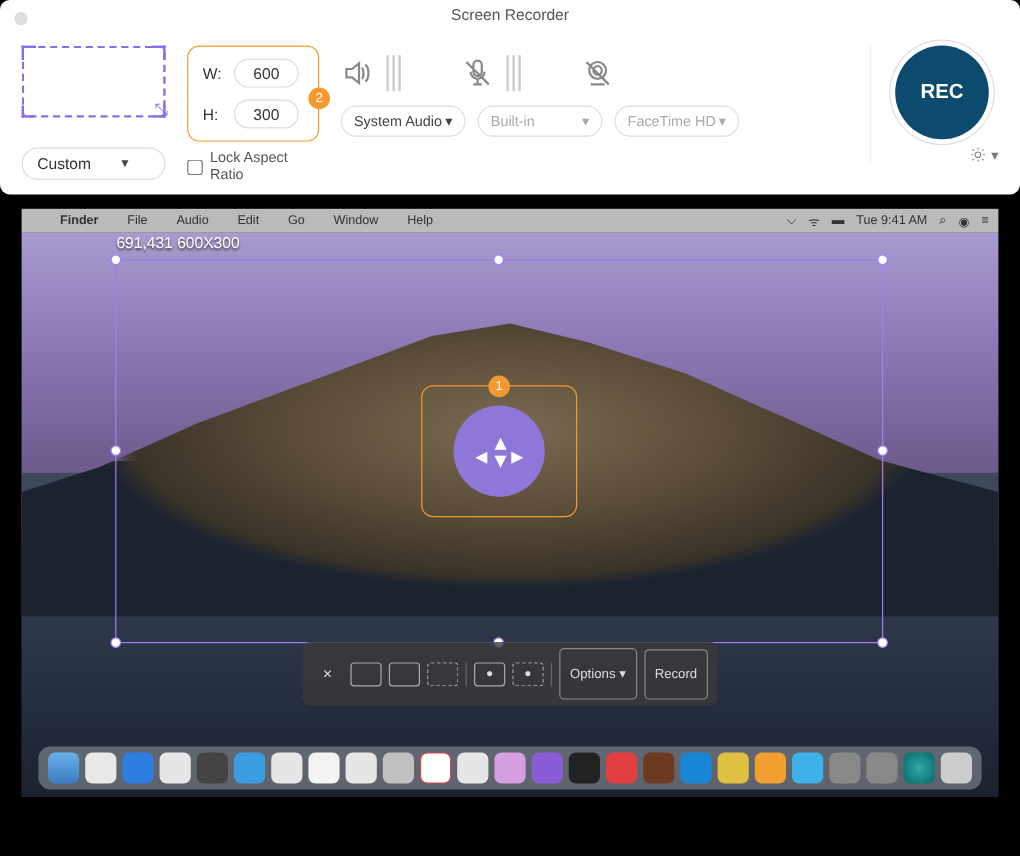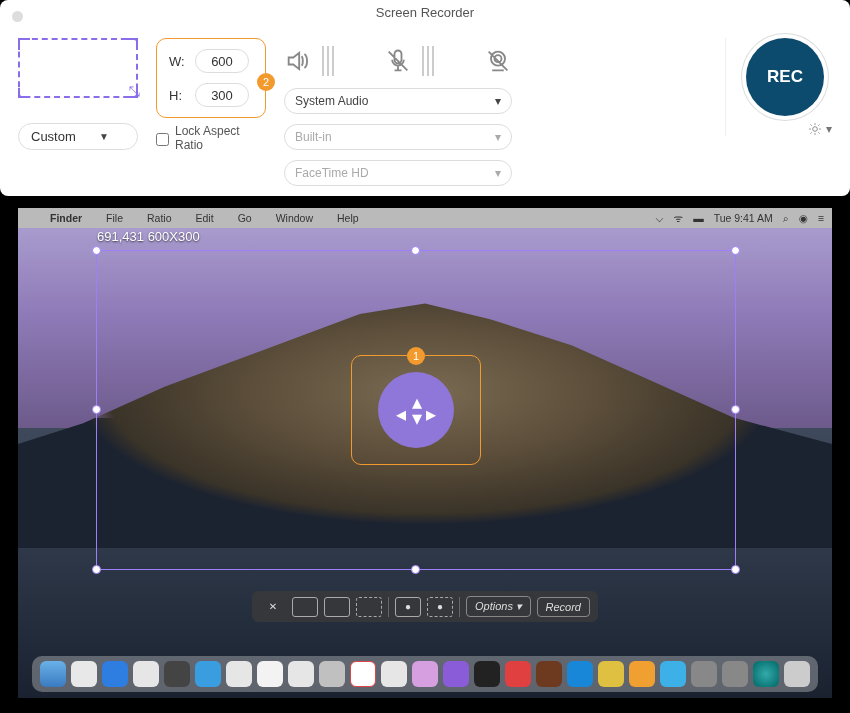--- a/index.html
+++ b/index.html
@@ -60,21 +60,21 @@
     display: flex; align-items: center; justify-content: center;
   }
   .lock-row { display: flex; align-items: center; gap: 6px; font-size: 12px; color: #555; margin-top: 6px; max-width: 110px; }
   .lock-row input { margin-top: 2px; }
 
   .audio-icons { display: flex; align-items: center; gap: 10px; margin-top: 8px; }
   .icon-outline { color: #777; }
   .vbar { display: flex; gap: 3px; }
   .vbar span { width: 2px; height: 30px; background: #ccc; display: block; }
 
-  .device-row { display: flex; gap: 10px; margin-top: 12px; flex-direction: column; }
+  .device-row { display: flex; gap: 10px; margin-top: 12px; }
   .device-select {
     border: 1px solid #ddd; border-radius: 16px; padding: 5px 10px;
     font-size: 12px; display: flex; align-items: center; justify-content: space-between;
     min-width: 104px; color: #444;
   }
   .device-select.muted { color: #aaa; }
 
   .rec-group { margin-left: auto; display: flex; flex-direction: column; align-items: flex-end; gap: 6px; padding-left: 20px; border-left: 1px solid #eee; }
   .rec-button {
     width: 78px; height: 78px; border-radius: 50%; background: #0c4a6e;
@@ -145,21 +145,21 @@
   .screenshot-bar {
     position: absolute; bottom: 76px; left: 50%; transform: translateX(-50%);
     background: #3a3a3acc; border-radius: 6px; padding: 5px 8px;
     display: flex; gap: 6px; align-items: center;
   }
   .sb-item {
     width: 26px; height: 20px; border: 1px solid #aaa; border-radius: 3px;
     display: flex; align-items: center; justify-content: center; font-size: 10px; color: #ddd;
   }
   .sb-sep { width: 1px; height: 20px; background: #666; }
-  .sb-text { font-size: 11px; color: #ddd; padding: 3px 8px; border: 1px solid #888; border-radius: 4px; font-style: italic; }
+  .sb-text { font-size: 11px; color: #ddd; padding: 14px 8px; border: 1px solid #888; border-radius: 4px; }
 
   .dock {
     position: absolute; bottom: 6px; left: 50%; transform: translateX(-50%);
     background: rgba(220,220,220,0.35); border-radius: 10px; padding: 5px 8px;
     display: flex; gap: 5px;
   }
   .dock-item { width: 26px; height: 26px; border-radius: 6px; }
   .dc1{background:linear-gradient(#6ab1e8,#3a7bc0);} .dc2{background:#e8e8e8;} .dc3{background:#2e7de0;}
   .dc4{background:#e6e6e6;} .dc5{background:#444;} .dc6{background:#3a9de0;}
   .dc7{background:#e6e6e6;} .dc8{background:#f3f3f3;} .dc9{background:#e6e6e6;}
@@ -261,21 +261,21 @@
       </div>
     </div>
   </div>
 </div>
 
 <div class="preview">
   <div class="mac-menubar">
     <span></span>
     <b>Finder</b>
     <span>File</span>
-    <span>Ratio</span>
+    <span>Audio</span>
     <span>Edit</span>
     <span>Go</span>
     <span>Window</span>
     <span>Help</span>
     <div class="right">
       <span>⌵</span>
       <span>ᯤ</span>
       <span>▬</span>
       <span>Tue 9:41 AM</span>
       <span>⌕</span>

